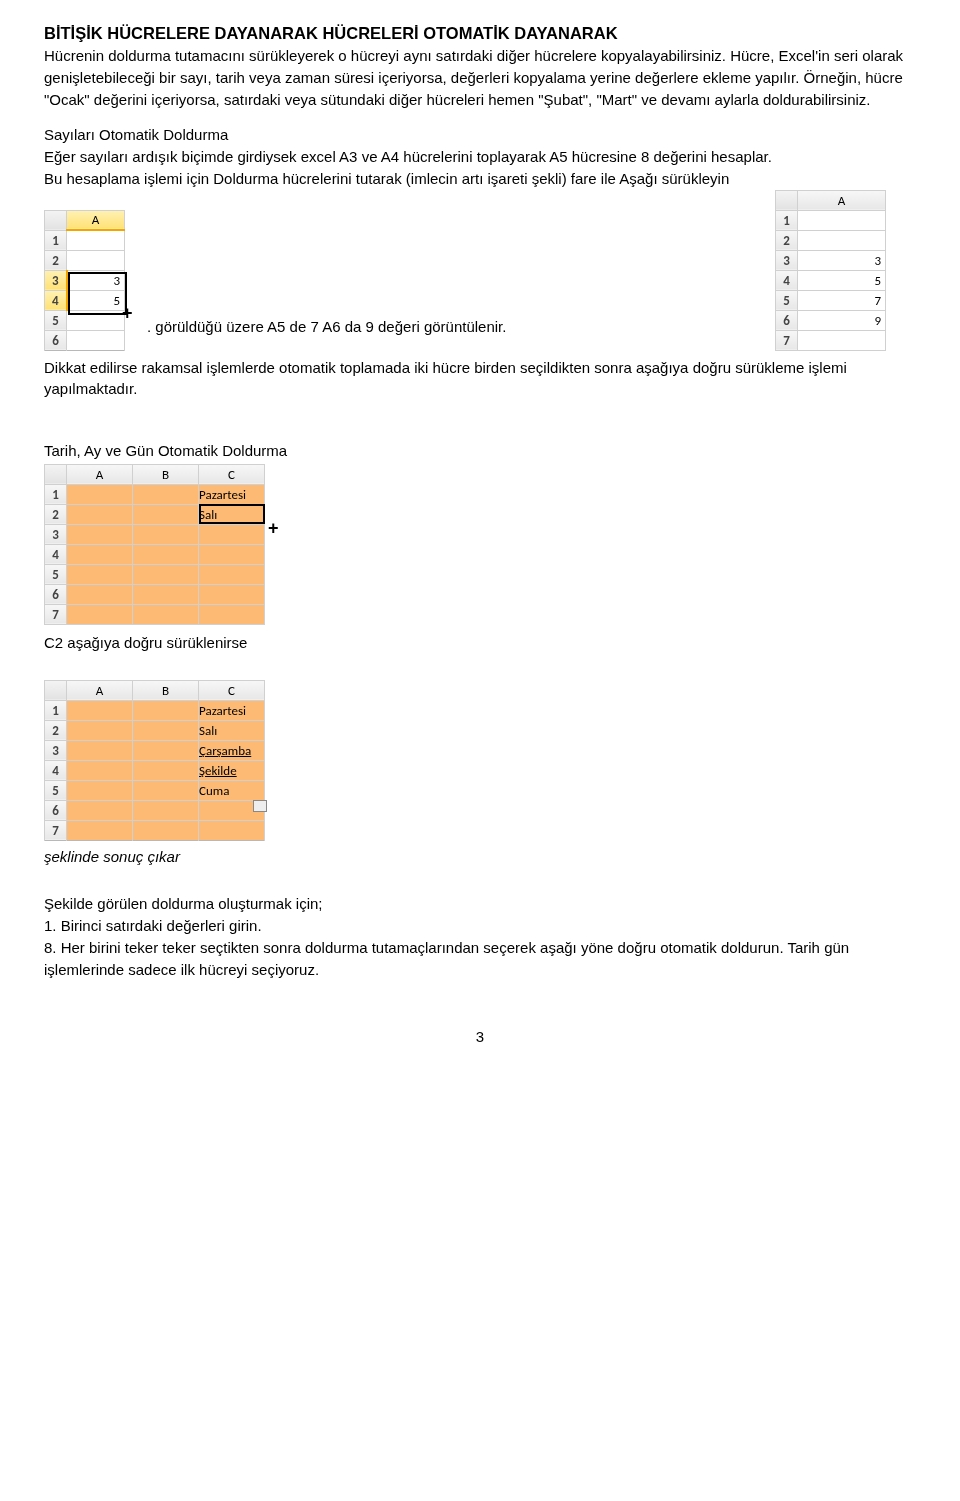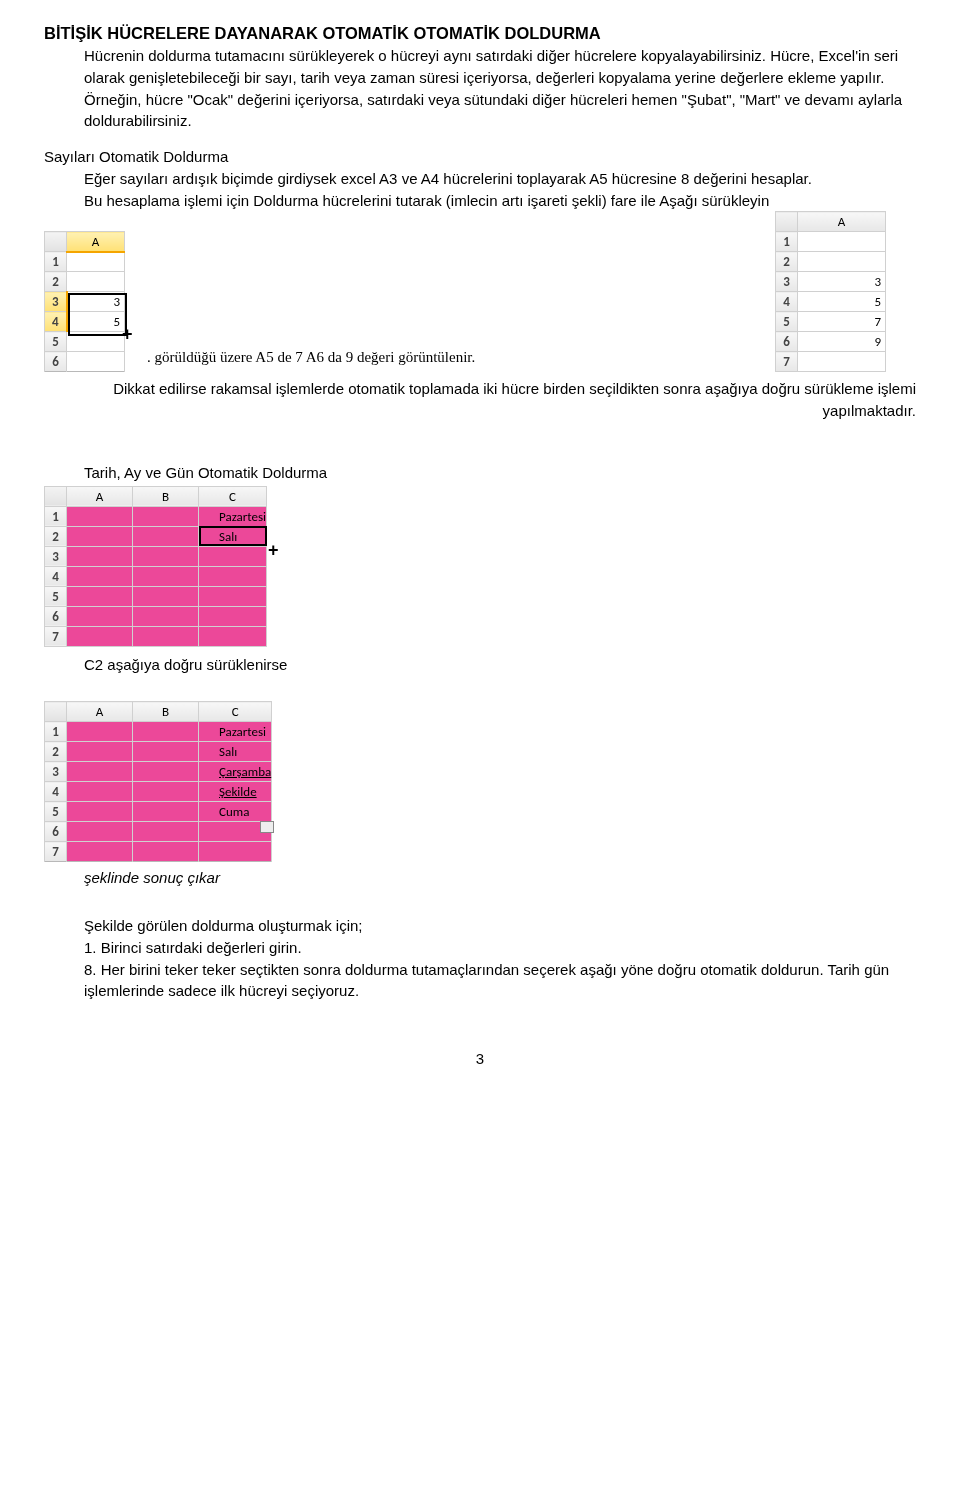--- a/index.html
+++ b/index.html
@@ -9,24 +9,24 @@
       color: #000;
       background: #fff;
       padding: 24px 44px 40px 44px;
       width: 960px;
     }
     .title {
       font-weight: bold;
       font-size: 16.5px;
       margin-bottom: 2px;
     }
-    .para { line-height: 1.45; margin-left: 40px; }
+    .para { line-height: 1.45; }
     .subhead { margin-top: 14px; line-height: 1.45; }
     .after-imgs { display: flex; align-items: flex-end; gap: 22px; }
-    .after-text { position: relative; bottom: 6px; font-family: Liberation Serif, serif; }
+    .after-text { position: relative; bottom: 16px; }
     .spacer { height: 26px; }
     .spacer-lg { height: 40px; }
     .page-num {
       text-align: center;
       margin-top: 48px;
       font-size: 15px;
     }
     
     .xl {
       border: 1px solid #b8b8b8;
@@ -65,23 +65,23 @@
       background: linear-gradient(#f4f4f4, #e2e2e2);
       min-width: 22px;
     }
     .xl td.cell {
       background: #fff;
       text-align: right;
       padding-right: 4px;
       min-width: 58px;
     }
     .xl td.cellL {
-      background: #ec4899;
+      background: #fdba74;
       text-align: left;
-      padding-left: 20px;
+      padding-left: 0;
       min-width: 66px;
     }
     .xl td.selected {
       outline: 2px solid #000;
       outline-offset: -2px;
     }
     .selection-wrap { position: relative; display: inline-block; }
     .selbox {
       position: absolute;
       border: 2px solid #000;
@@ -103,21 +103,21 @@
     }
     .underline { text-decoration: underline; margin-left: 12px; }
     .big-col .xl .colhdr, .big-col .xl td.cell { min-width: 88px; }
     .table3col .xl .colhdr, .table3col .xl td.cellL { min-width: 66px; }
   </style>
 </head>
 <body>
 
 
 
-<div class="title">BİTİŞİK HÜCRELERE DAYANARAK OTOMATİK OTOMATİK DOLDURMA</div>
+<div class="title">BİTİŞİK HÜCRELERE DAYANARAK HÜCRELERİ OTOMATİK DAYANARAK</div>
 
 <p class="para">Hücrenin doldurma tutamacını sürükleyerek o hücreyi aynı satırdaki diğer hücrelere kopyalayabilirsiniz. Hücre, Excel'in seri olarak genişletebileceği bir sayı, tarih veya zaman süresi içeriyorsa, değerleri kopyalama yerine değerlere ekleme yapılır. Örneğin, hücre "Ocak" değerini içeriyorsa, satırdaki veya sütundaki diğer hücreleri hemen "Şubat", "Mart" ve devamı aylarla doldurabilirsiniz.</p>
 
 <p class="subhead">Sayıları Otomatik Doldurma</p>
 <p class="para">Eğer sayıları ardışık biçimde girdiysek excel A3 ve A4 hücrelerini toplayarak A5 hücresine 8 değerini hesaplar.</p>
 <p class="para">Bu hesaplama işlemi için  Doldurma hücrelerini tutarak (imlecin artı işareti şekli) fare ile Aşağı sürükleyin</p>
 
 <div class="after-imgs">
 
   <div class="selection-wrap">
@@ -192,21 +192,21 @@
           </tr>
       <tr>
             <th class="rowhdr">7</th>
             <td class="cell"></td>
           </tr>
     </tbody>
       </table>
   </div>
 </div>
 
-<p class="para" style="margin-top:6px;text-align:right;">Dikkat edilirse rakamsal işlemlerde otomatik toplamada iki hücre birden seçildikten sonra aşağıya doğru sürükleme işlemi yapılmaktadır.</p>
+<p class="para" style="margin-top:6px;">Dikkat edilirse rakamsal işlemlerde otomatik toplamada iki hücre birden seçildikten sonra aşağıya doğru sürükleme işlemi yapılmaktadır.</p>
 
 <div class="spacer-lg"></div>
 
 <p class="para">Tarih, Ay ve Gün Otomatik Doldurma</p>
 
 
 <div class="selection-wrap table3col" style="margin-top:2px;">
   <table class="xl">
     <tbody>
         <tr>

